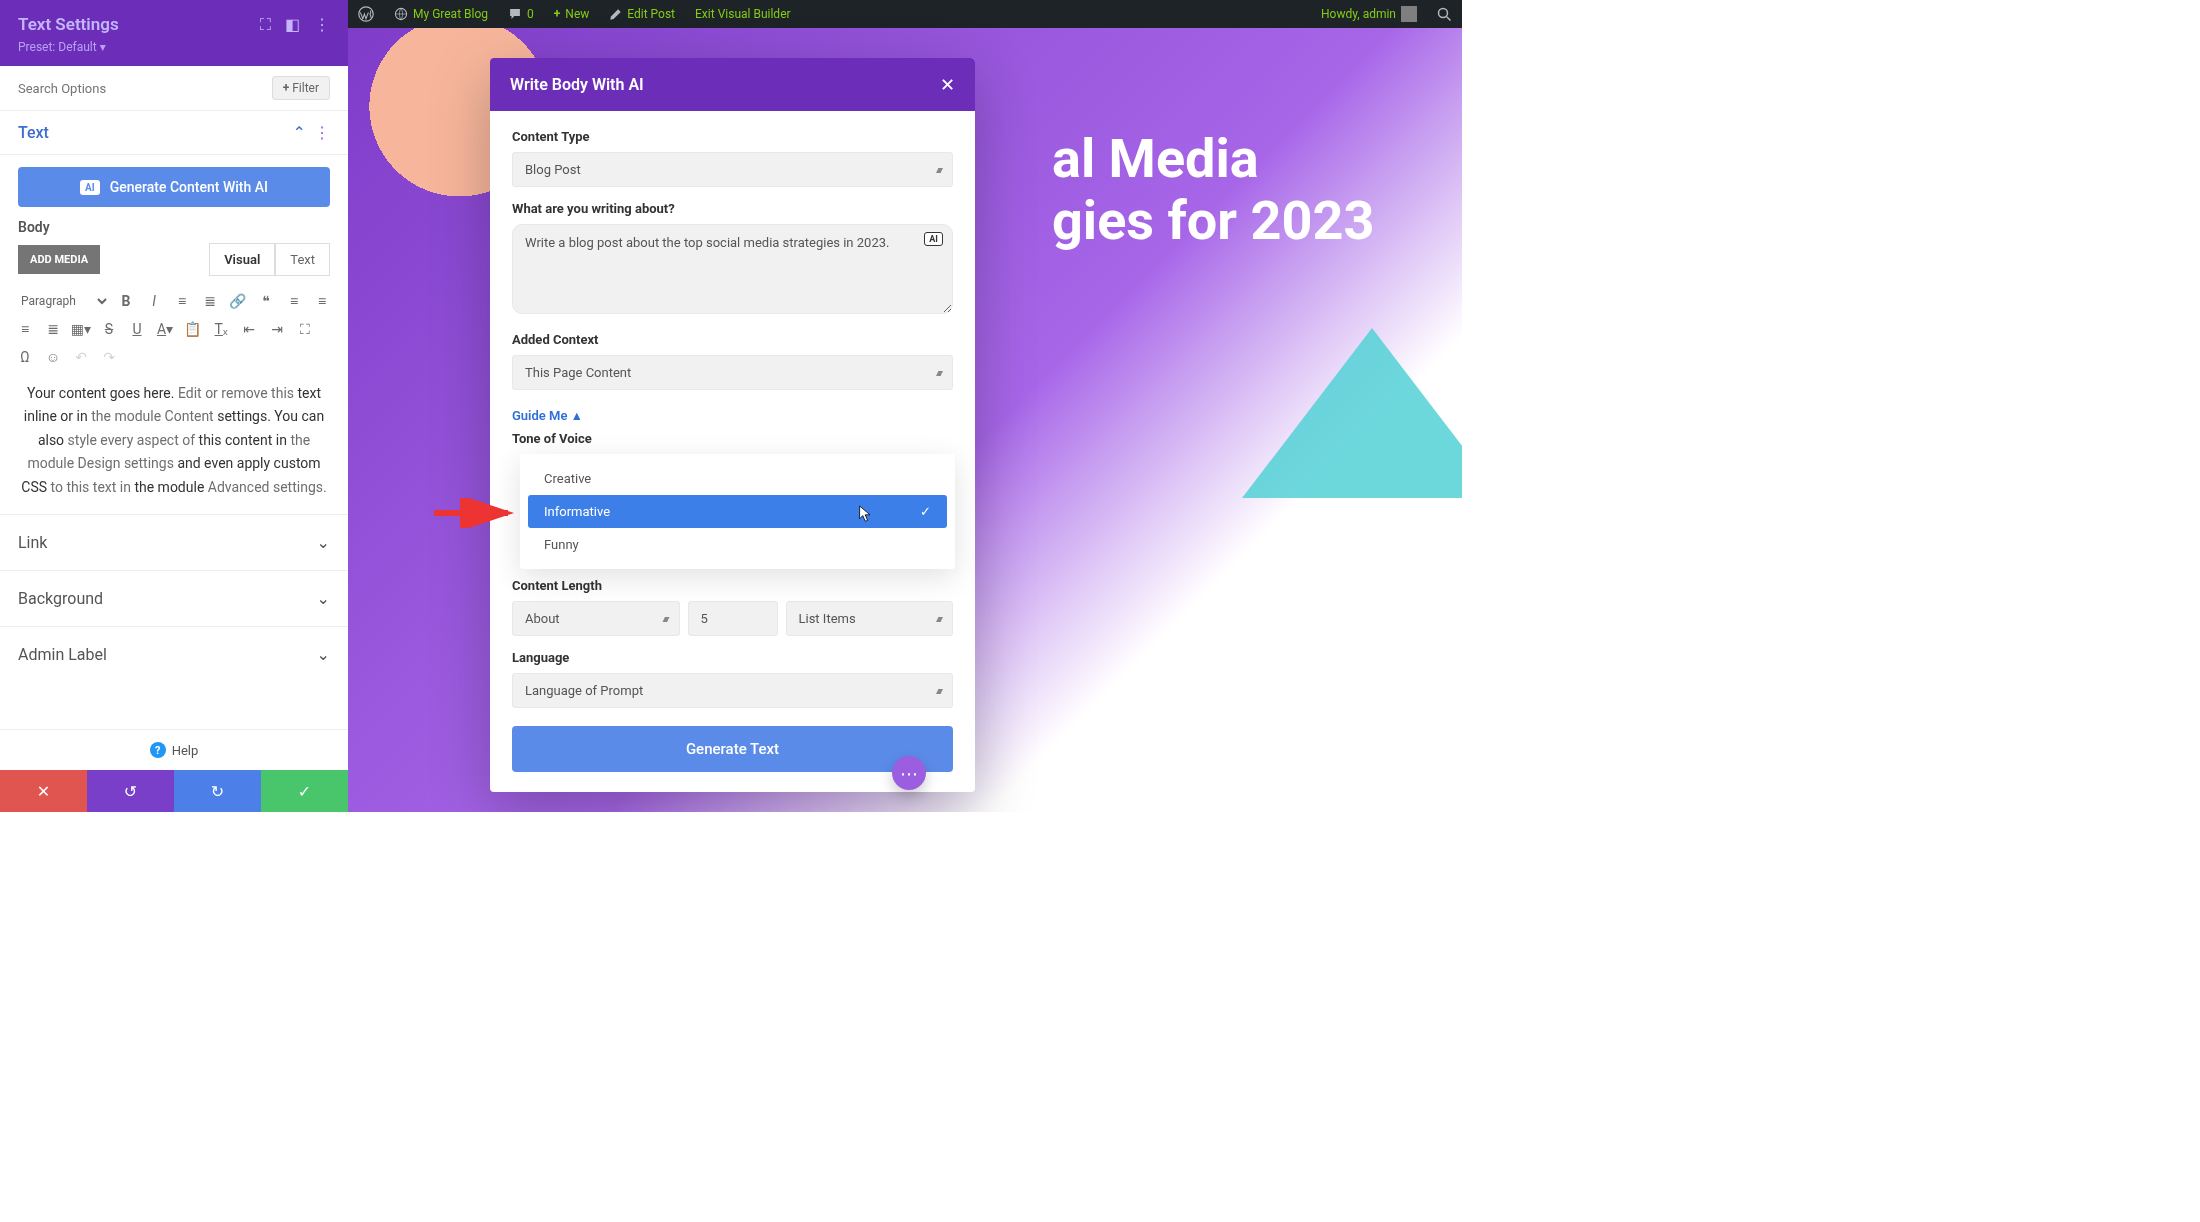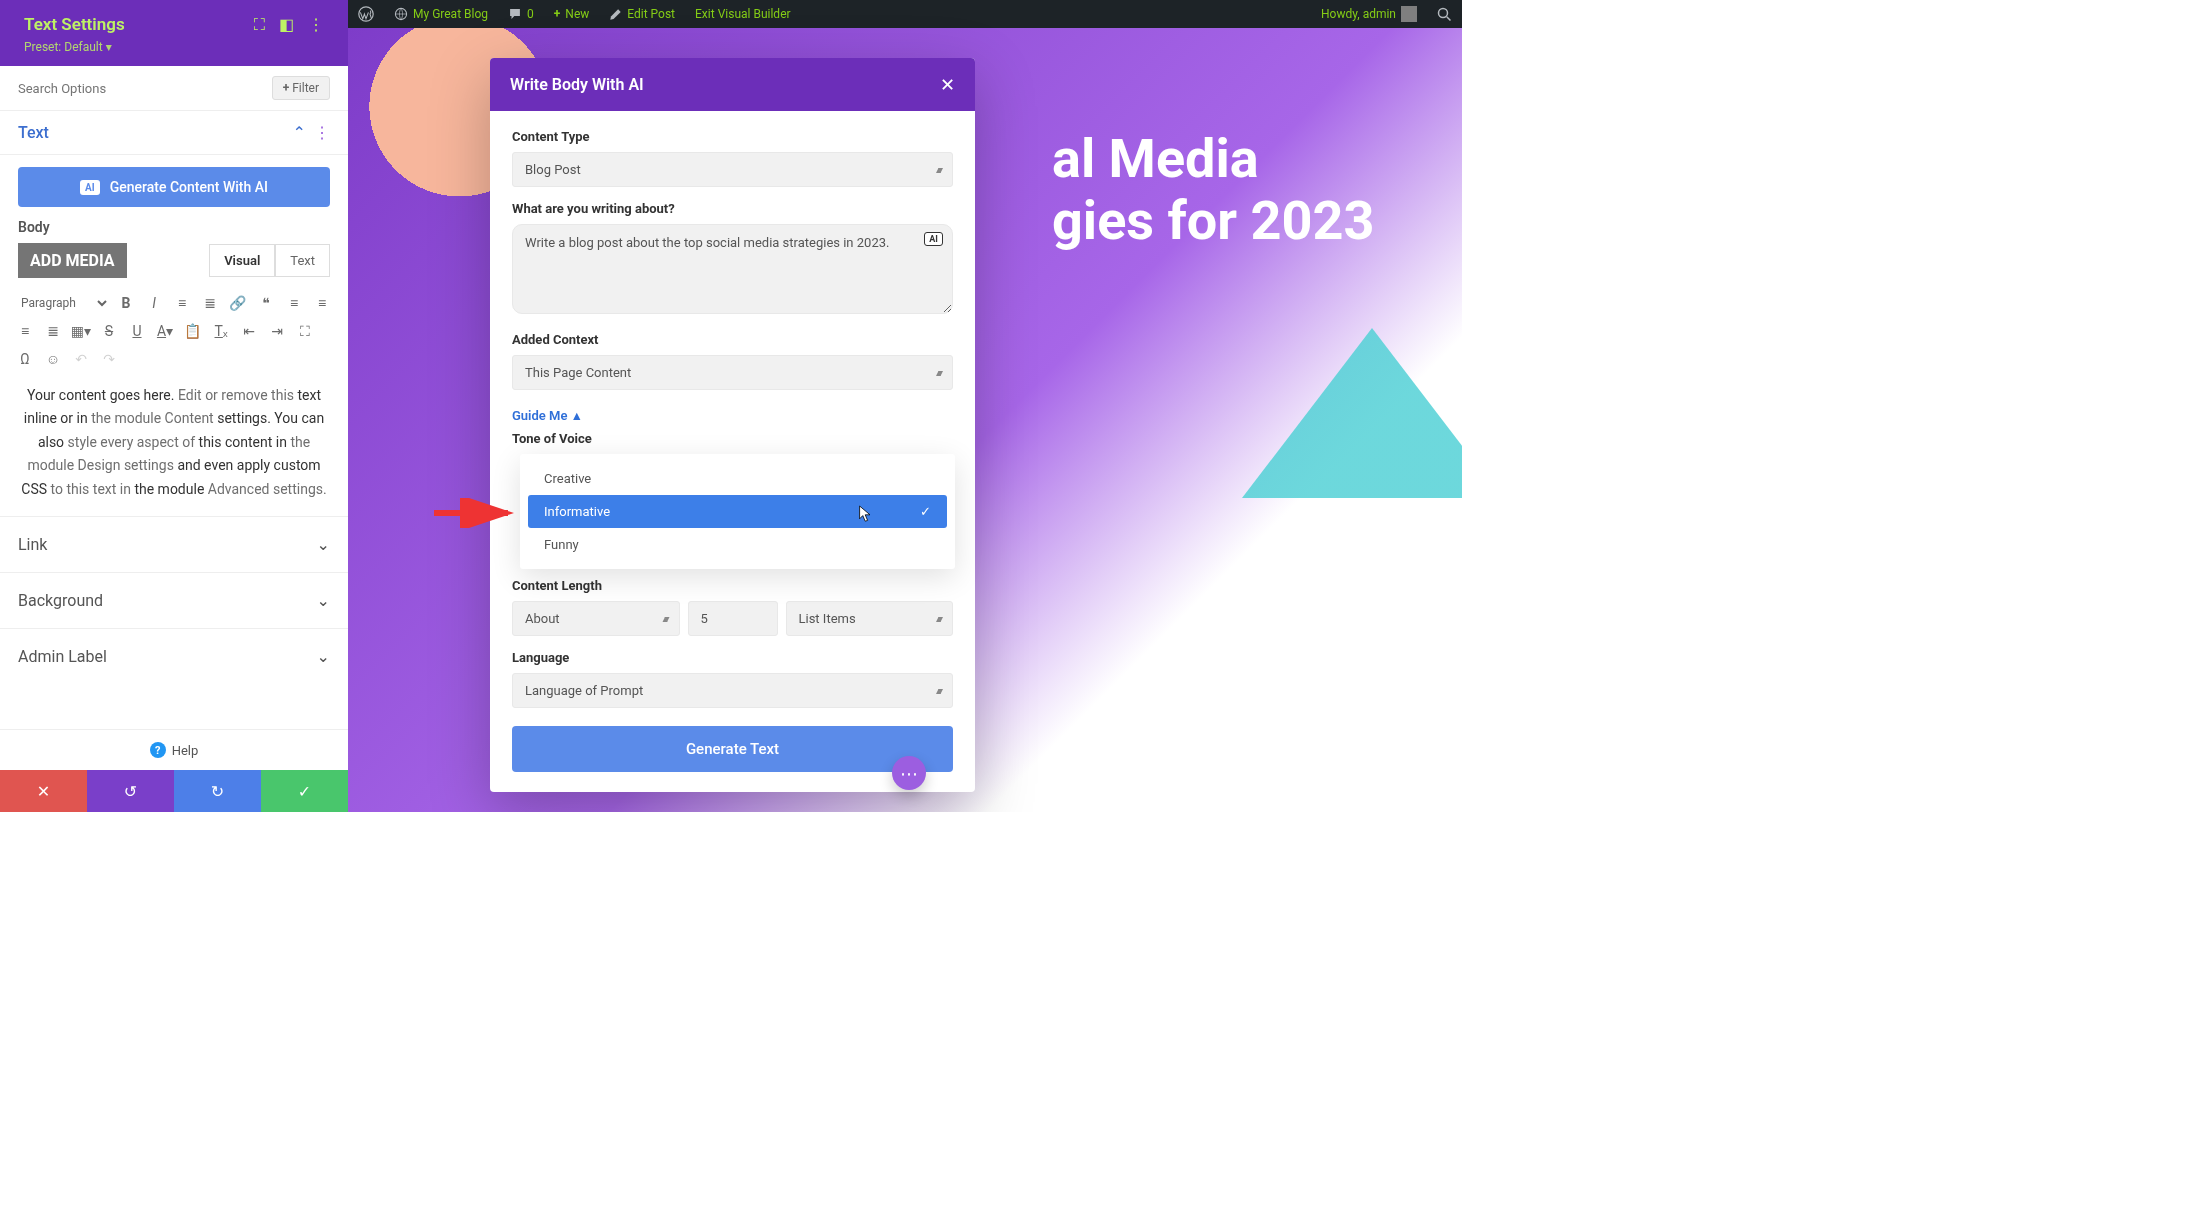--- a/index.html
+++ b/index.html
@@ -5,39 +5,39 @@
 * { margin: 0; padding: 0; box-sizing: border-box; font-family: -apple-system, BlinkMacSystemFont, "Segoe UI", Roboto, sans-serif; }
 body { width: 1462px; height: 812px; overflow: hidden; position: relative; background: #fff; }
 
 
 .wp-admin-bar { position: absolute; top: 0; left: 348px; right: 0; height: 28px; background: #1d2327; color: #84cc16; display: flex; align-items: center; font-size: 12px; z-index: 10; }
 .wp-admin-bar .item { padding: 0 10px; display: flex; align-items: center; gap: 5px; cursor: pointer; }
 .wp-admin-bar .spacer { flex: 1; }
 
 
 .sidebar { position: absolute; left: 0; top: 0; width: 348px; height: 100%; background: #fff; display: flex; flex-direction: column; }
-.sidebar-header { background: #6c2eb9; color: #bef264; padding: 14px 24px 12px; }
+.sidebar-header { background: #6c2eb9; color: #c4b5fd; padding: 14px 18px 12px; }
 .sidebar-header .title-row { display: flex; align-items: center; justify-content: space-between; }
 .sidebar-header h2 { font-size: 17px; font-weight: 600; }
 .sidebar-header .icons { display: flex; gap: 14px; }
 .sidebar-header .preset { font-size: 12px; opacity: .85; margin-top: 6px; }
 .sidebar-tabs { display: flex; background: #6c2eb9; }
 .sidebar-tabs .tab { flex: 1; text-align: center; padding: 10px 0; font-size: 13px; color: #e4d5f5; cursor: pointer; }
 .sidebar-tabs .tab.active { background: #8e44e0; color: #fff; font-weight: 600; }
 .search-filter { display: flex; align-items: center; padding: 10px 18px; border-bottom: 1px solid #eee; font-size: 13px; }
 .search-filter input { border: none; outline: none; flex: 1; color: #888; font-size: 13px; }
 .search-filter .filter-btn { background: #f1f1f1; border: 1px solid #ddd; padding: 4px 10px; font-size: 12px; color: #666; cursor: pointer; border-radius: 3px; }
 .panel-section { padding: 12px 18px; }
 .panel-section.text-head { display: flex; align-items: center; justify-content: space-between; font-size: 16px; color: #3d6fcf; font-weight: 500; border-bottom: 1px solid #eee; }
 .panel-section .head-icons { display: flex; gap: 8px; align-items: center; }
 .gen-btn { margin: 12px 18px; background: #5b8be9; color: #fff; border: none; border-radius: 4px; padding: 12px; font-size: 14px; font-weight: 500; display: flex; align-items: center; justify-content: center; gap: 10px; cursor: pointer; }
 .gen-btn .ai-badge { background: #fff; color: #5b8be9; font-size: 10px; font-weight: 700; padding: 2px 5px; border-radius: 3px; }
 .body-label { padding: 0 18px; font-size: 14px; font-weight: 600; color: #555; }
 .editor-top { display: flex; align-items: center; gap: 10px; padding: 8px 18px; }
-.add-media-btn { background: #757575; color: #fff; font-size: 16px; font-weight: 700; padding: 8px 12px; border: none; cursor: pointer; }
+.add-media-btn { background: #757575; color: #fff; font-size: 11px; font-weight: 700; padding: 8px 12px; border: none; cursor: pointer; }
 .editor-tabs { margin-left: auto; display: flex; }
 .editor-tabs .et-tab { padding: 8px 14px; font-size: 13px; color: #666; border: 1px solid #ddd; cursor: pointer; }
 .editor-tabs .et-tab.active { color: #333; font-weight: 600; }
 .toolbar { padding: 4px 12px; display: flex; flex-wrap: wrap; gap: 2px; align-items: center; }
 .toolbar .tb-item { width: 26px; height: 26px; display: inline-flex; align-items: center; justify-content: center; color: #6b6b6b; font-size: 14px; cursor: pointer; }
 .toolbar select { height: 26px; border: 1px solid transparent; color: #666; font-size: 12px; padding: 0 18px 0 4px; cursor: pointer; background: transparent; }
 .content-area { padding: 8px 18px 18px; font-size: 14px; color: #6f6f6f; line-height: 1.6; font-family: Georgia, serif; max-height: 140px; overflow: hidden; text-align: center; }
 .content-area .dark { color: #333; }
 .collapse-row { padding: 18px; font-size: 16px; color: #555; border-top: 1px solid #eee; display: flex; justify-content: space-between; align-items: center; cursor: pointer; }
 .help-row { border-top: 1px solid #eee; padding: 12px; text-align: center; font-size: 13px; color: #555; display: flex; align-items: center; justify-content: center; gap: 6px; }

